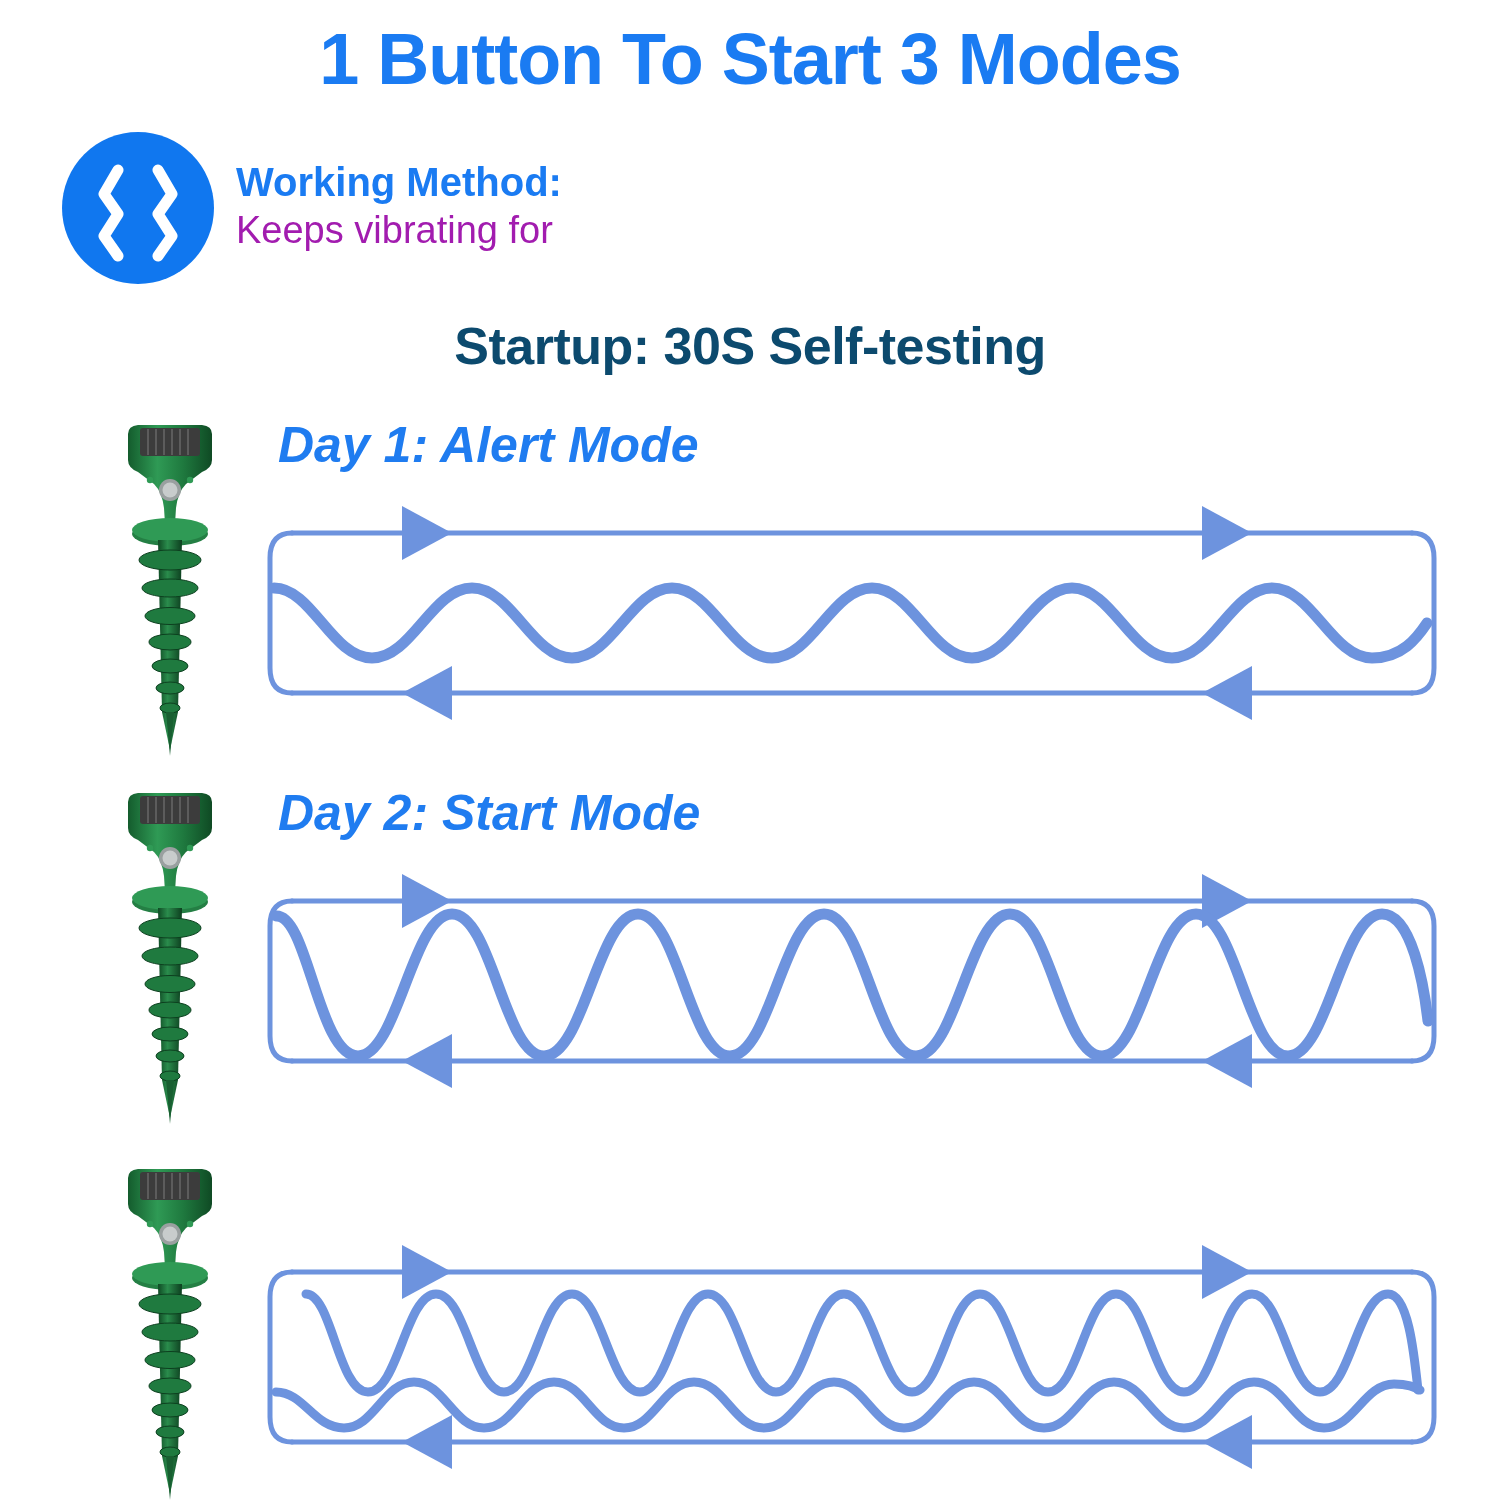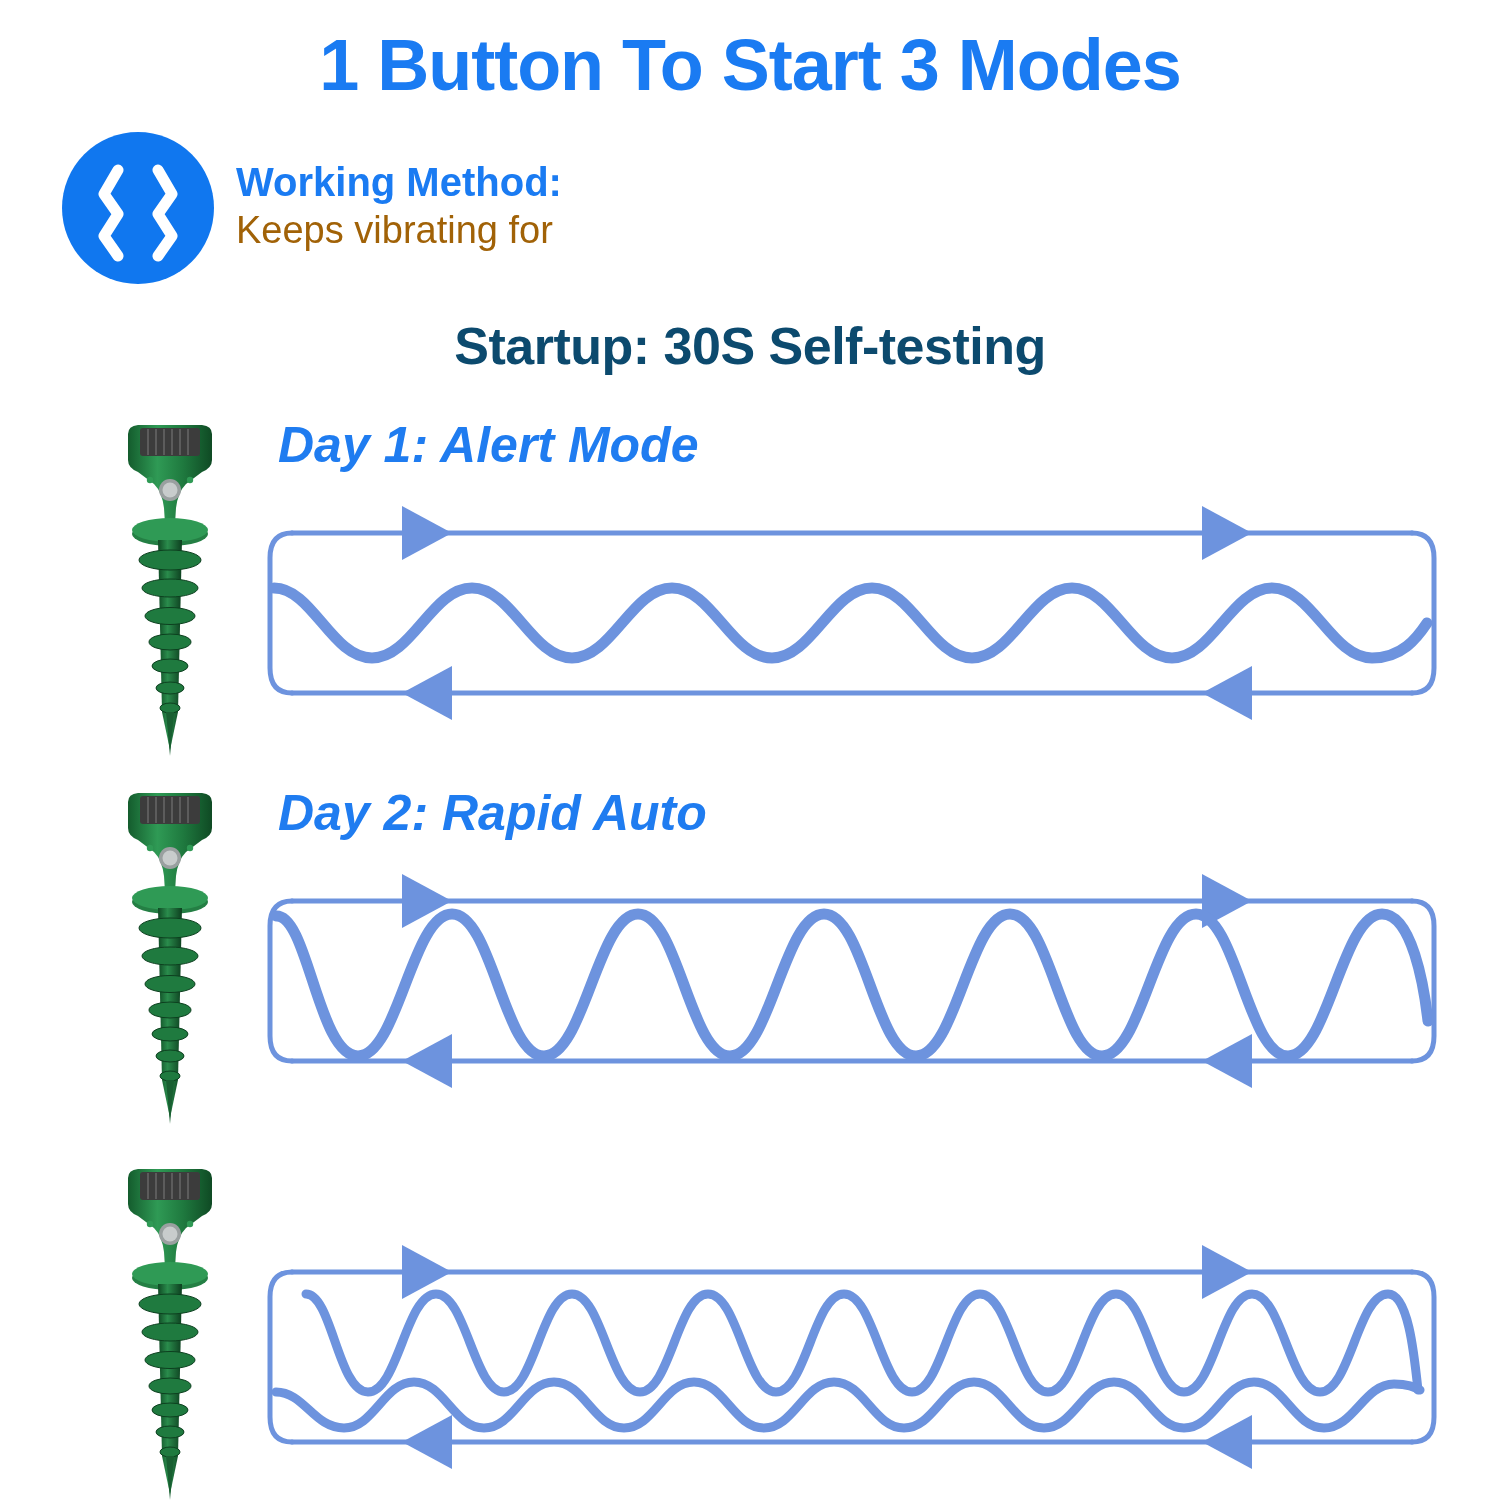--- a/index.html
+++ b/index.html
@@ -9,21 +9,21 @@
     height: 1500px;
     background: #ffffff;
     font-family: "Liberation Sans", sans-serif;
     overflow: hidden;
     position: relative;
   }
 
   
   .main-title {
     position: absolute;
-    top: 28px;
+    top: 22px;
     left: 0;
     width: 1500px;
     text-align: center;
     font-size: 72px;
     font-weight: bold;
     color: #1a7bf2;
     letter-spacing: -1px;
     line-height: 1.05;
   }
 
@@ -60,21 +60,21 @@
   }
   .feature-title {
     font-size: 40px;
     font-weight: bold;
     color: #1a7bf2;
     line-height: 1.18;
     white-space: nowrap;
   }
   .feature-desc {
     font-size: 38px;
-    color: #a16207;
+    color: #a21caf;
     line-height: 1.28;
     font-weight: 400;
   }
 
   
   .startup-line {
     position: absolute;
     top: 316px;
     left: 0;
     width: 1500px;
@@ -283,21 +283,21 @@
         <ellipse cx="100" cy="204" rx="25" ry="8.5"></ellipse>
         <ellipse cx="100" cy="230" rx="21" ry="8"></ellipse>
         <ellipse cx="100" cy="254" rx="18" ry="7"></ellipse>
         <ellipse cx="100" cy="276" rx="14" ry="6"></ellipse>
         <ellipse cx="100" cy="296" rx="10" ry="5"></ellipse>
       </g>
       <path d="M96 300 L104 300 L100 344 Z" fill="#185f31"></path>
     </svg>
   </div>
 
-  <div class="mode-label">Day 2: Rapid Auto</div>
+  <div class="mode-label">Day 2: Start Mode</div>
 
   <div class="wave-area">
     <svg viewBox="0 0 1180 250">
       <g fill="none" stroke="#6d93de" stroke-width="5" stroke-linecap="round">
         <path d="M30 45 L1150 45"></path>
         <path d="M30 205 L1150 205"></path>
         <path d="M30 45 Q8 45 8 70 L8 180 Q8 205 30 205"></path>
         <path d="M1150 45 Q1172 45 1172 70 L1172 180 Q1172 205 1150 205"></path>
       </g>
       <g fill="#6d93de">

